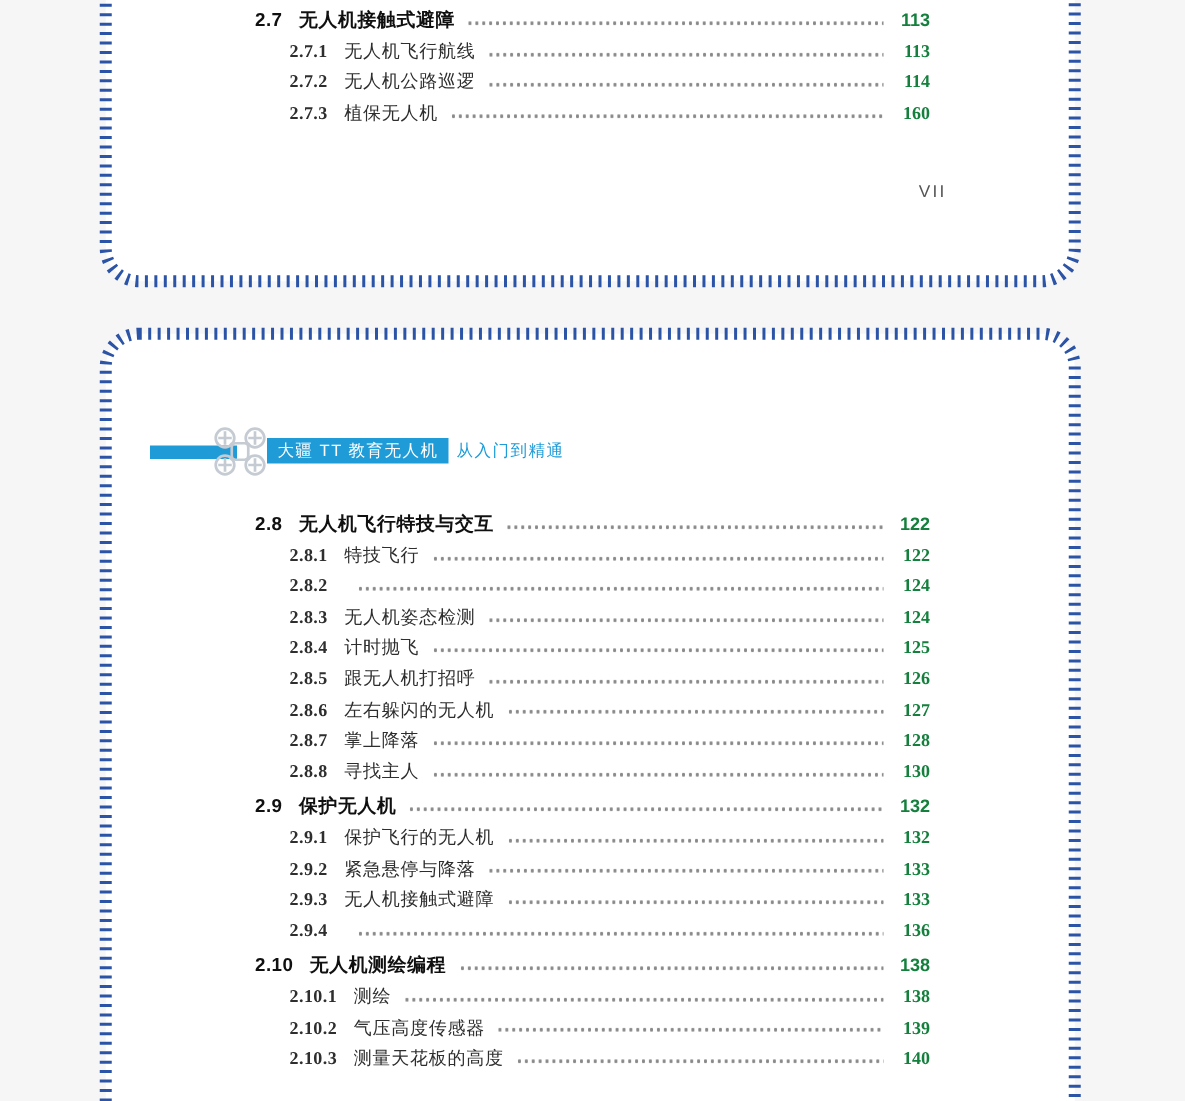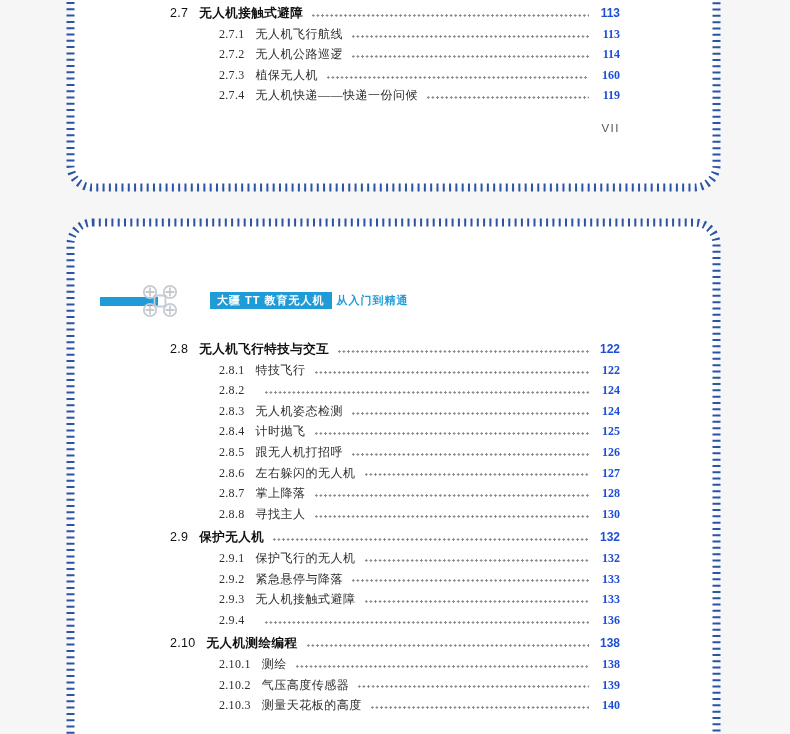--- a/index.html
+++ b/index.html
@@ -22,47 +22,47 @@
   #toc2{top:118px;}
   .row{
     display:flex;align-items:baseline;height:20.6px;line-height:20.6px;
     font-size:12px;color:#2e2e2e;white-space:nowrap;
   }
   .row.lv1{
     font-family:"Liberation Sans",sans-serif;font-weight:bold;
     font-size:12.5px;color:#101010;margin-top:3px;
   }
   .row.lv2{padding-left:23px;}
-  .num{font-weight:normal;margin-right:11px;letter-spacing:.3px;}
-  .row.lv2 .num{font-family:"Liberation Serif",serif;margin-left:26px;}
+  .num{font-weight:bold;margin-right:11px;letter-spacing:.3px;}
+  .row.lv2 .num{font-family:"Liberation Serif",serif;}
   .title{letter-spacing:.5px;}
   .leader{
     flex:1;align-self:stretch;margin:0 5px 0 8px;min-width:20px;
     background-image:radial-gradient(circle,var(--dot) 1px,rgba(0,0,0,0) 1.3px);
     background-size:4.6px 4.6px;background-repeat:repeat-x;
     background-position:left 62%;
   }
-  .pg{min-width:26px;text-align:right;font-weight:bold;color:#1d4ed8;font-size:12px;}
+  .pg{min-width:26px;text-align:right;font-weight:bold;color:#15803d;font-size:12px;}
   .folio{
-    position:absolute;top:184px;right:101px;
+    position:absolute;top:184px;right:90px;
     font-family:"Liberation Sans",sans-serif;font-size:11.5px;
     color:#555;letter-spacing:1.5px;
   }
   
   .brand-header{position:absolute;left:0;top:63px;width:100%;height:40px;}
   .brand-bar{position:absolute;left:34px;top:16px;width:58px;height:9px;background:var(--blue);}
   .brand-drone{position:absolute;left:74px;top:1px;width:40px;height:38px;}
   .brand-text{position:absolute;left:112px;top:11px;height:17px;display:flex;align-items:center;}
   .brand-box{
     background:var(--blue);color:#fff;height:17px;display:flex;align-items:center;
-    padding:0 7px;font-family:"Liberation Sans",sans-serif;font-weight:bold;
-    font-size:11px;letter-spacing:1px;white-space:nowrap;margin-left:32px;
+    padding:0 7px;font-family:"Liberation Sans",sans-serif;font-weight:normal;
+    font-size:11px;letter-spacing:1px;white-space:nowrap;
   }
   .brand-tagline{
-    color:var(--blue);font-family:"Liberation Sans",sans-serif;font-weight:bold;
+    color:var(--blue);font-family:"Liberation Sans",sans-serif;font-weight:normal;
     font-size:11px;letter-spacing:1px;margin-left:5px;white-space:nowrap;
   }
 </style>
 </head>
 <body>
 
 <div class="sheet" id="sheet1">
   <svg class="border" width="655" height="254">
     <rect x="4.5" y="4.5" width="646" height="245" rx="22" ry="22" fill="#ffffff" stroke="#2b53a6" stroke-width="8" stroke-dasharray="2 4.3"></rect>
   </svg>
@@ -89,26 +89,20 @@
         <span class="pg">114</span>
       </div>
 
       <div class="row lv2">
         <span class="num">2.7.3</span>
         <span class="title">植保无人机</span>
         <span class="leader"></span>
         <span class="pg">160</span>
       </div>
 
-      <div class="row lv2">
-        <span class="num">2.7.4</span>
-        <span class="title">无人机快递——快递一份问候</span>
-        <span class="leader"></span>
-        <span class="pg">119</span>
-      </div>
     </div>
   <div class="folio">VII</div>
 </div>
 
 <div class="sheet" id="sheet2">
   <svg class="border" width="655" height="600">
     <rect x="4.5" y="4.5" width="646" height="640" rx="22" ry="22" fill="#ffffff" stroke="#2b53a6" stroke-width="8" stroke-dasharray="2 4.3"></rect>
   </svg>
 
   <div class="brand-header">

